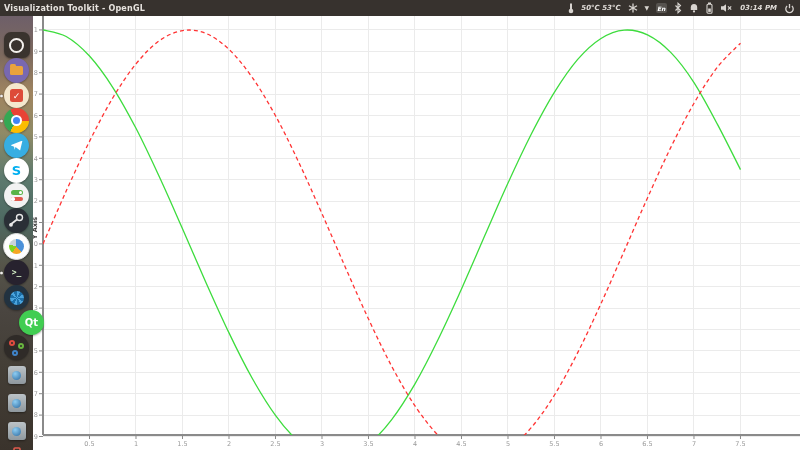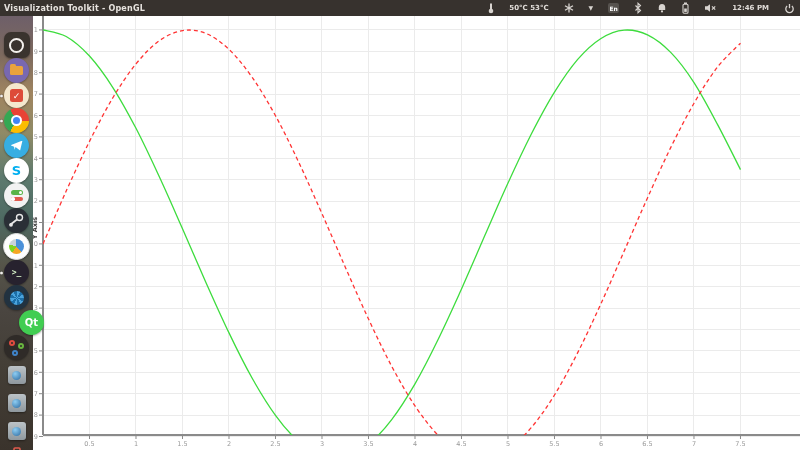--- a/index.html
+++ b/index.html
@@ -3,21 +3,21 @@
 <meta charset="utf-8">
 <style>
   html,body{margin:0;padding:0;width:800px;height:450px;overflow:hidden;
     font-family:"DejaVu Sans","Liberation Sans",sans-serif;background:#fff;}
   .screen{position:relative;width:684px;height:450px;}
 
   
   .topbar{position:absolute;left:0;top:0;width:800px;height:16px;background:#37322e;
     display:flex;align-items:center;justify-content:space-between;z-index:10;}
   .tb-title{color:#e7e3df;font-size:8px;font-weight:bold;padding-left:4px;letter-spacing:.2px;}
-  .tb-right{display:flex;align-items:center;gap:15px;padding-right:5px;color:#dcd8d4;}
+  .tb-right{display:flex;align-items:center;gap:7px;padding-right:5px;color:#dcd8d4;font-style:italic;}
   .tb-text{font-size:7px;font-weight:bold;color:#e0dcd8;white-space:nowrap;}
   .tb-ico{display:inline-flex;align-items:center;justify-content:center;line-height:0;}
   .kb-badge{background:#57534f;border-radius:2px;width:11px;height:10px;display:flex;
     align-items:center;justify-content:center;font-size:6px;font-weight:bold;color:#fff;}
   .tri{font-size:6px;color:#d8d4d0;line-height:1;}
 
   
   .dock{position:absolute;left:0;top:16px;width:33px;height:434px;z-index:5;
     background:linear-gradient(180deg,#6e5f69 0%,#7d6a5e 9%,#a08560 18%,#8f8a66 27%,
       #5d7a6e 37%,#4e6a62 47%,#56554a 57%,#4a4540 68%,#443f37 80%,#3a332c 100%);
@@ -120,21 +120,21 @@
             <rect x="2.2" y="6.5" width="2.6" height="3.4" fill="#d8d4d0"></rect>
           </svg>
       </span>
       <span class="tb-ico">
         <svg width="13" height="10" viewBox="0 0 13 10">
             <polygon points="1,3.3 3.3,3.3 6,1.2 6,8.8 3.3,6.7 1,6.7" fill="#d8d4d0"></polygon>
             <line x1="8" y1="3.4" x2="11.2" y2="6.6" stroke="#d8d4d0" stroke-width="1.2"></line>
             <line x1="11.2" y1="3.4" x2="8" y2="6.6" stroke="#d8d4d0" stroke-width="1.2"></line>
           </svg>
       </span>
-      <span class="tb-text">12:46 PM</span>
+      <span class="tb-text">03:14 PM</span>
       <span class="tb-ico">
         <svg width="11" height="11" viewBox="0 0 11 11" fill="none" stroke="#d8d4d0" stroke-width="1.3">
             <path d="M3.1 3.1 A3.7 3.7 0 1 0 7.9 3.1"></path>
             <line x1="5.5" y1="1" x2="5.5" y2="5.2"></line>
           </svg>
       </span>
     </div>
   </div>
 
   <div class="dock">

